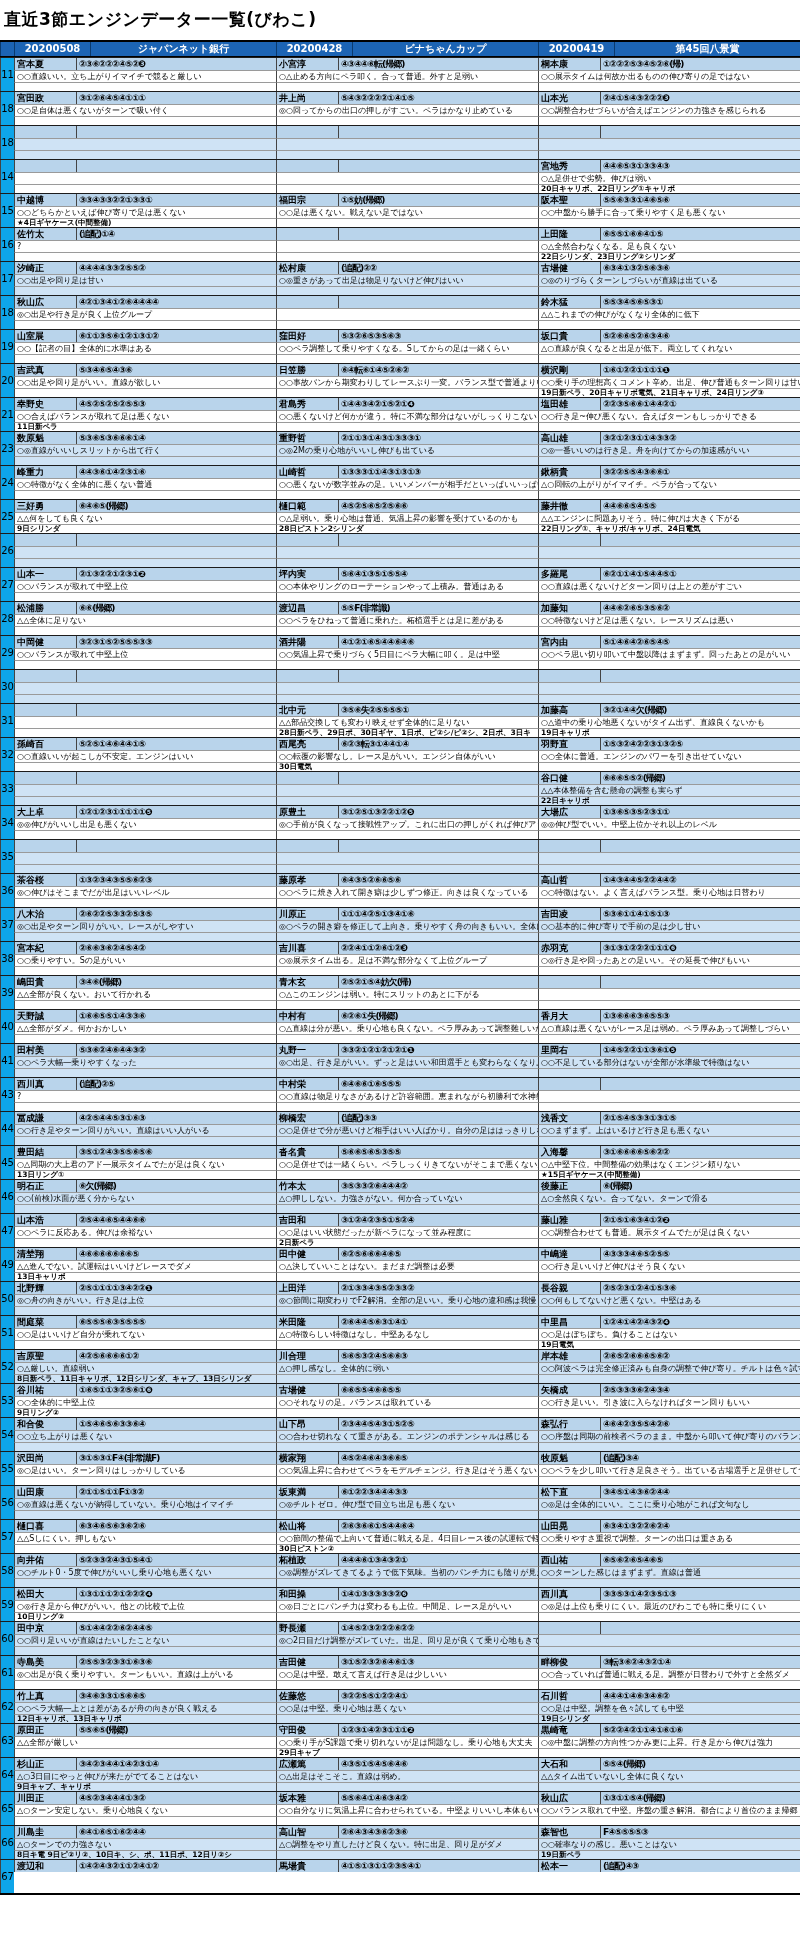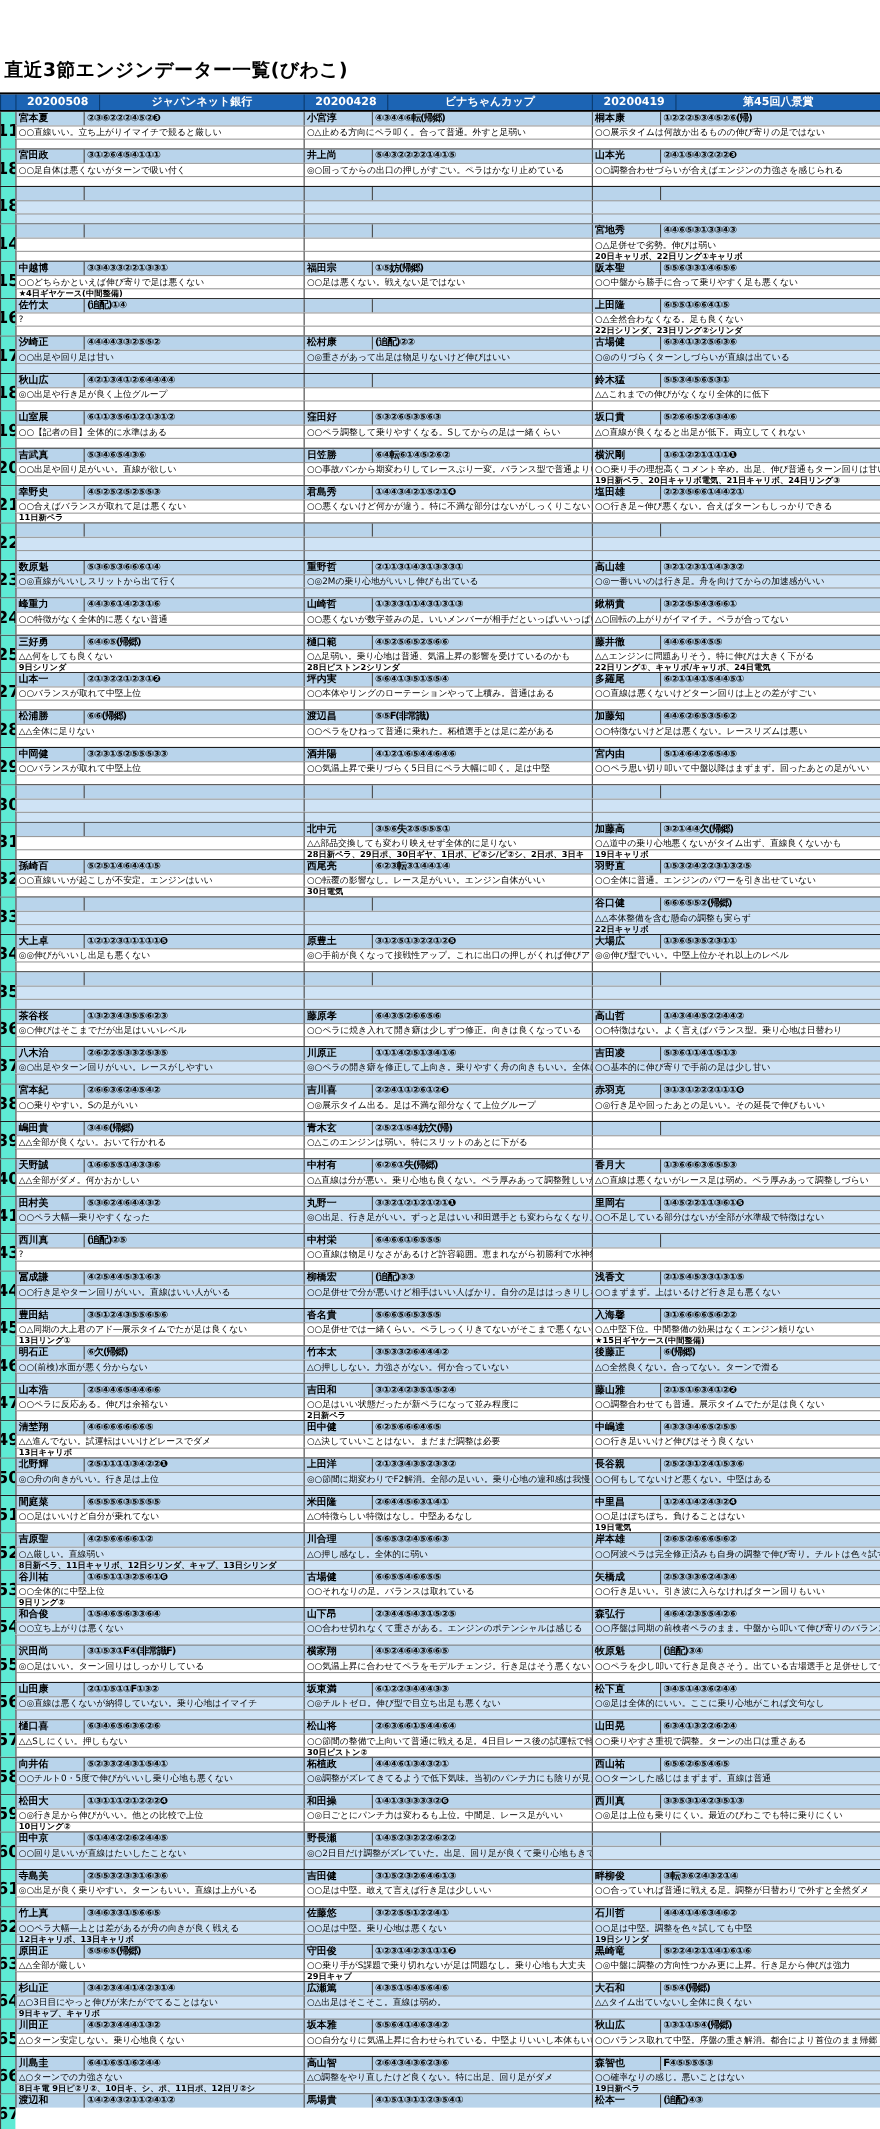--- a/index.html
+++ b/index.html
@@ -1,23 +1,23 @@
 <!DOCTYPE html>
 <html><head>
 <meta charset="utf-8">
 <style>
   html,body{margin:0;padding:0;background:#fff;}
   body{width:800px;font-family:"DejaVu Sans","Liberation Sans",sans-serif;color:#000;}
-  .title{font-size:17px;font-weight:bold;padding:8px 4px 9px 4px;letter-spacing:.5px;margin-top:44px;}
+  .title{font-size:17px;font-weight:bold;padding:8px 4px 9px 4px;letter-spacing:.5px;}
   .table{width:800px;border-top:2px solid #000;border-bottom:2px solid #000;}
   .hdr{display:grid;grid-template-columns:14px 76px 186px 76px 186px 76px 186px;background:#1c64b4;color:#fff;font-weight:bold;font-size:10px;border-bottom:1px solid #000;}
   .hdr>div{height:14px;line-height:14px;text-align:center;border-left:1px solid #0a3a6e;overflow:hidden;white-space:nowrap;}
   .block{display:grid;grid-template-columns:14px 62px 200px 62px 200px 62px 200px;grid-template-rows:12px 12px 9px;border-top:1.5px solid #1c1c1c;background:#fff;}
   .block>div{border-left:1px solid #444;border-top:1px solid #9a9a9a;overflow:hidden;white-space:nowrap;box-sizing:border-box;}
-  .num{grid-column:1;grid-row:1/4;display:flex;align-items:center;justify-content:center;font-size:15px;font-weight:bold;border-top:none!important;background:#5eead4;}
+  .num{grid-column:1;grid-row:1/4;display:flex;align-items:center;justify-content:center;font-size:10px;font-weight:normal;border-top:none!important;background:#0ea5e9;}
   .nm{grid-row:1;background:#b9d4eb;font-size:9px;font-weight:bold;line-height:12px;padding-left:2px;border-top:none!important;}
   .mk{grid-row:1;background:#b9d4eb;font-size:9px;font-weight:bold;line-height:12px;padding-left:2px;letter-spacing:-1px;border-top:none!important;}
   .cm{grid-row:2;font-size:8px;line-height:11px;padding-left:2px;}
   .nt{grid-row:3;font-size:7.5px;line-height:8px;padding-left:2px;font-weight:bold;}
   .shaded .cm,.shaded .nt{background:#cfe3f5;}
   .c1n{grid-column:2}.c1m{grid-column:3}.c2n{grid-column:4}.c2m{grid-column:5}.c3n{grid-column:6}.c3m{grid-column:7}
   .s1{grid-column:2/4}.s2{grid-column:4/6}.s3{grid-column:6/8}
 </style>
 </head>
 <body>
@@ -194,35 +194,20 @@
         <div class="nm c3n">塩田雄</div>
         <div class="mk c3m">②②③⑤⑥⑥①④④②①</div>
         <div class="cm s1">○○合えばバランスが取れて足は悪くない</div>
         <div class="cm s2">○○悪くないけど何かが違う。特に不満な部分はないがしっくりこない</div>
         <div class="cm s3">○○行き足~伸び悪くない。合えばターンもしっかりできる</div>
         <div class="nt s1">11日新ペラ</div>
         <div class="nt s2"></div>
         <div class="nt s3"></div>
       </div>
       <div class="block shaded">
-        <div class="num">22</div>
-        <div class="nm c1n"></div>
-        <div class="mk c1m"></div>
-        <div class="nm c2n"></div>
-        <div class="mk c2m"></div>
-        <div class="nm c3n"></div>
-        <div class="mk c3m"></div>
-        <div class="cm s1"></div>
-        <div class="cm s2"></div>
-        <div class="cm s3"></div>
-        <div class="nt s1"></div>
-        <div class="nt s2"></div>
-        <div class="nt s3"></div>
-      </div>
-      <div class="block shaded">
         <div class="num">23</div>
         <div class="nm c1n">数原魁</div>
         <div class="mk c1m">⑤③⑥⑤③⑥⑥⑥①④</div>
         <div class="nm c2n">重野哲</div>
         <div class="mk c2m">②①①③①④③①③③③①</div>
         <div class="nm c3n">高山雄</div>
         <div class="mk c3m">③②①②③①①④③③②</div>
         <div class="cm s1">○◎直線がいいしスリットから出て行く</div>
         <div class="cm s2">○◎2Mの乗り心地がいいし伸びも出ている</div>
         <div class="cm s3">○◎一番いいのは行き足。舟を向けてからの加速感がいい</div>
@@ -253,20 +238,35 @@
         <div class="mk c2m">④⑤②⑤⑥⑤②⑤⑥⑥</div>
         <div class="nm c3n">藤井徹</div>
         <div class="mk c3m">④④⑥⑥⑤④⑤⑤</div>
         <div class="cm s1">△△何をしても良くない</div>
         <div class="cm s2">○△足弱い。乗り心地は普通、気温上昇の影響を受けているのかも</div>
         <div class="cm s3">△△エンジンに問題ありそう。特に伸びは大きく下がる</div>
         <div class="nt s1">9日シリンダ</div>
         <div class="nt s2">28日ピストン2シリンダ</div>
         <div class="nt s3">22日リング①、キャリボ/キャリボ、24日電気</div>
       </div>
+      <div class="block shaded">
+        <div class="num">26</div>
+        <div class="nm c1n"></div>
+        <div class="mk c1m"></div>
+        <div class="nm c2n"></div>
+        <div class="mk c2m"></div>
+        <div class="nm c3n"></div>
+        <div class="mk c3m"></div>
+        <div class="cm s1"></div>
+        <div class="cm s2"></div>
+        <div class="cm s3"></div>
+        <div class="nt s1"></div>
+        <div class="nt s2"></div>
+        <div class="nt s3"></div>
+      </div>
       <div class="block">
         <div class="num">27</div>
         <div class="nm c1n">山本一</div>
         <div class="mk c1m">②①③②②①②③①❷</div>
         <div class="nm c2n">坪内実</div>
         <div class="mk c2m">⑤⑥④①③⑤①⑤⑤④</div>
         <div class="nm c3n">多羅尾</div>
         <div class="mk c3m">⑥②①①④①⑤④④⑤①</div>
         <div class="cm s1">○○バランスが取れて中堅上位</div>
         <div class="cm s2">○○本体やリングのローテーションやって上積み。普通はある</div>

